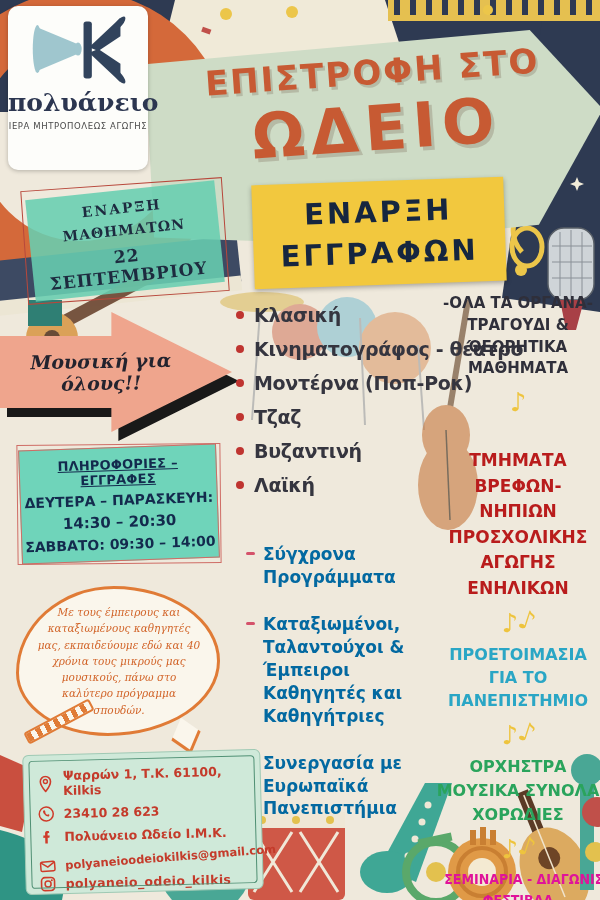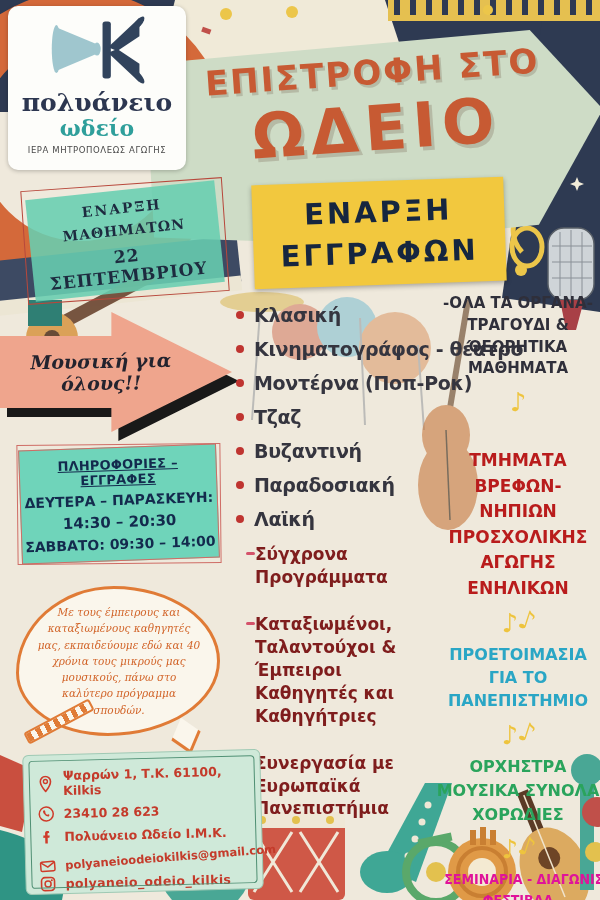--- a/index.html
+++ b/index.html
@@ -4,21 +4,21 @@
 <style>
   html,body{margin:0;padding:0;background:#555;}
   .poster{
     position:relative;width:600px;height:900px;overflow:hidden;
     font-family:"DejaVu Sans",sans-serif;background:#efe9dc;margin:0 auto;
   }
   .poster *{box-sizing:border-box;}
   #bg{position:absolute;left:0;top:0;z-index:0;}
 
   
-  .logo-card{position:absolute;left:8px;top:6px;width:178px;height:164px;background:#fdfdfa;
+  .logo-card{position:absolute;left:8px;top:6px;width:140px;height:164px;background:#fdfdfa;
     border-radius:10px;z-index:3;text-align:center;padding-top:8px;box-shadow:0 1px 4px rgba(0,0,0,.25);}
   .logo-title1{font-family:"DejaVu Serif",serif;font-weight:bold;font-size:25px;color:#2c3650;line-height:1.05;}
   .logo-title2{font-family:"DejaVu Serif",serif;font-weight:bold;font-size:22px;color:#2f9f9b;line-height:1.1;}
   .logo-sub{font-size:8.5px;color:#4a4a4a;letter-spacing:.6px;margin-top:5px;}
 
   
   .banner{position:absolute;left:145px;top:30px;width:458px;height:214px;z-index:1;background:#cedcc6;
     clip-path:polygon(0% 16%,84% 0%,100% 37%,86% 91%,45% 100%,2% 97%);}
   .banner-text{transform:rotate(-4deg);text-align:center;padding-top:22px;color:#c75a33;font-weight:bold;}
   .banner-line1{font-size:34px;letter-spacing:2px;text-shadow:2px 3px 0 rgba(70,35,15,.18);}
@@ -71,21 +71,21 @@
   .info-redline{position:absolute;inset:-4px;border:1.5px solid #cf6d66;transform:rotate(1.4deg);pointer-events:none;}
   .info-l1{font-size:13px;text-decoration:underline;letter-spacing:.2px;}
   .info-l2{font-size:14px;margin-top:5px;}
   .info-l3{font-size:15px;margin-top:5px;}
   .info-l4{font-size:14px;margin-top:5px;}
 
   
   .edu{position:absolute;left:246px;top:543px;width:204px;z-index:2;}
   .edu-title{color:#d7232b;font-weight:bold;font-size:20px;letter-spacing:4px;text-decoration:underline;
     text-underline-offset:4px;margin-bottom:18px;}
-  .edu-item{display:flex;margin-bottom:24px;font-size:17px;font-weight:bold;color:#7f1d1d;line-height:1.35;}
+  .edu-item{display:flex;gap:8px;margin-bottom:24px;font-size:17px;font-weight:bold;color:#0369a1;line-height:1.35;}
   .dash{width:9px;height:3px;background:#d4526a;border-radius:2px;margin-top:9px;flex:none;}
 
   
   .bubble{position:absolute;left:16px;top:586px;width:204px;height:150px;z-index:2;}
   .bubble-body{position:absolute;inset:0;background:#faf6ec;border:3px solid #e07b36;
     border-radius:48% 52% 55% 45% / 58% 50% 50% 42%;}
   .bubble-tail{position:absolute;right:22px;bottom:-12px;width:24px;height:24px;background:#faf6ec;
     border-right:3px solid #e07b36;border-bottom:3px solid #e07b36;transform:rotate(35deg) skewX(12deg);}
   .bubble-text{position:absolute;left:20px;right:18px;top:18px;font-family:"DejaVu Serif",serif;font-style:italic;
     font-size:10.5px;color:#d2652a;text-align:center;line-height:1.55;}
@@ -279,24 +279,20 @@
     <div class="style-item">
         <span class="bullet"></span>
         <span>Τζαζ</span>
       </div>
     <div class="style-item">
         <span class="bullet"></span>
         <span>Βυζαντινή</span>
       </div>
     <div class="style-item">
         <span class="bullet"></span>
-        <span>Παραδοσιακή</span>
-      </div>
-    <div class="style-item">
-        <span class="bullet"></span>
         <span>Λαϊκή</span>
       </div>
   </div>
 
   <div class="right-col">
     <div class="rc-all">-ΟΛΑ ΤΑ ΟΡΓΑΝΑ-ΤΡΑΓΟΥΔΙ &amp; ΘΕΩΡΗΤΙΚΑ ΜΑΘΗΜΑΤΑ</div>
     <div class="rc-notes"><span>♪</span></div>
     <div class="rc-departments">ΤΜΗΜΑΤΑ ΒΡΕΦΩΝ-ΝΗΠΙΩΝ ΠΡΟΣΧΟΛΙΚΗΣ ΑΓΩΓΗΣ ΕΝΗΛΙΚΩΝ</div>
     <div class="rc-notes"><span>♪</span><span class="n2">♪</span></div>
     <div class="rc-prep">ΠΡΟΕΤΟΙΜΑΣΙΑ ΓΙΑ ΤΟ ΠΑΝΕΠΙΣΤΗΜΙΟ</div>
@@ -382,17 +378,16 @@
       <ellipse cx="6" cy="38" rx="5" ry="26" fill="#9fc6ce"></ellipse>
       <path d="M5 14 L48 32 L48 44 L5 62 Z" fill="#9fc6ce"></path>
       <ellipse cx="50" cy="38" rx="4" ry="7" fill="#9fc6ce"></ellipse>
       <rect x="56" y="8" width="9" height="62" rx="3" fill="#31435c"></rect>
       <polygon points="62,36 96,4 96,24 72,40" fill="#31435c"></polygon>
       <polygon points="62,42 96,74 96,54 72,38" fill="#31435c"></polygon>
       <ellipse cx="95" cy="10" rx="3.5" ry="9" fill="#31435c" transform="rotate(40 95 10)"></ellipse>
       <ellipse cx="95" cy="68" rx="3.5" ry="9" fill="#31435c" transform="rotate(-40 95 68)"></ellipse>
     </svg>
     <div class="logo-title1">πολυάνειο</div>
-    <div class="logo-title2">ωδείο</div>
     <div class="logo-sub">ΙΕΡΑ ΜΗΤΡΟΠΟΛΕΩΣ ΑΓΩΓΗΣ</div>
   </div>
 
 </div>
 
 </body></html>

